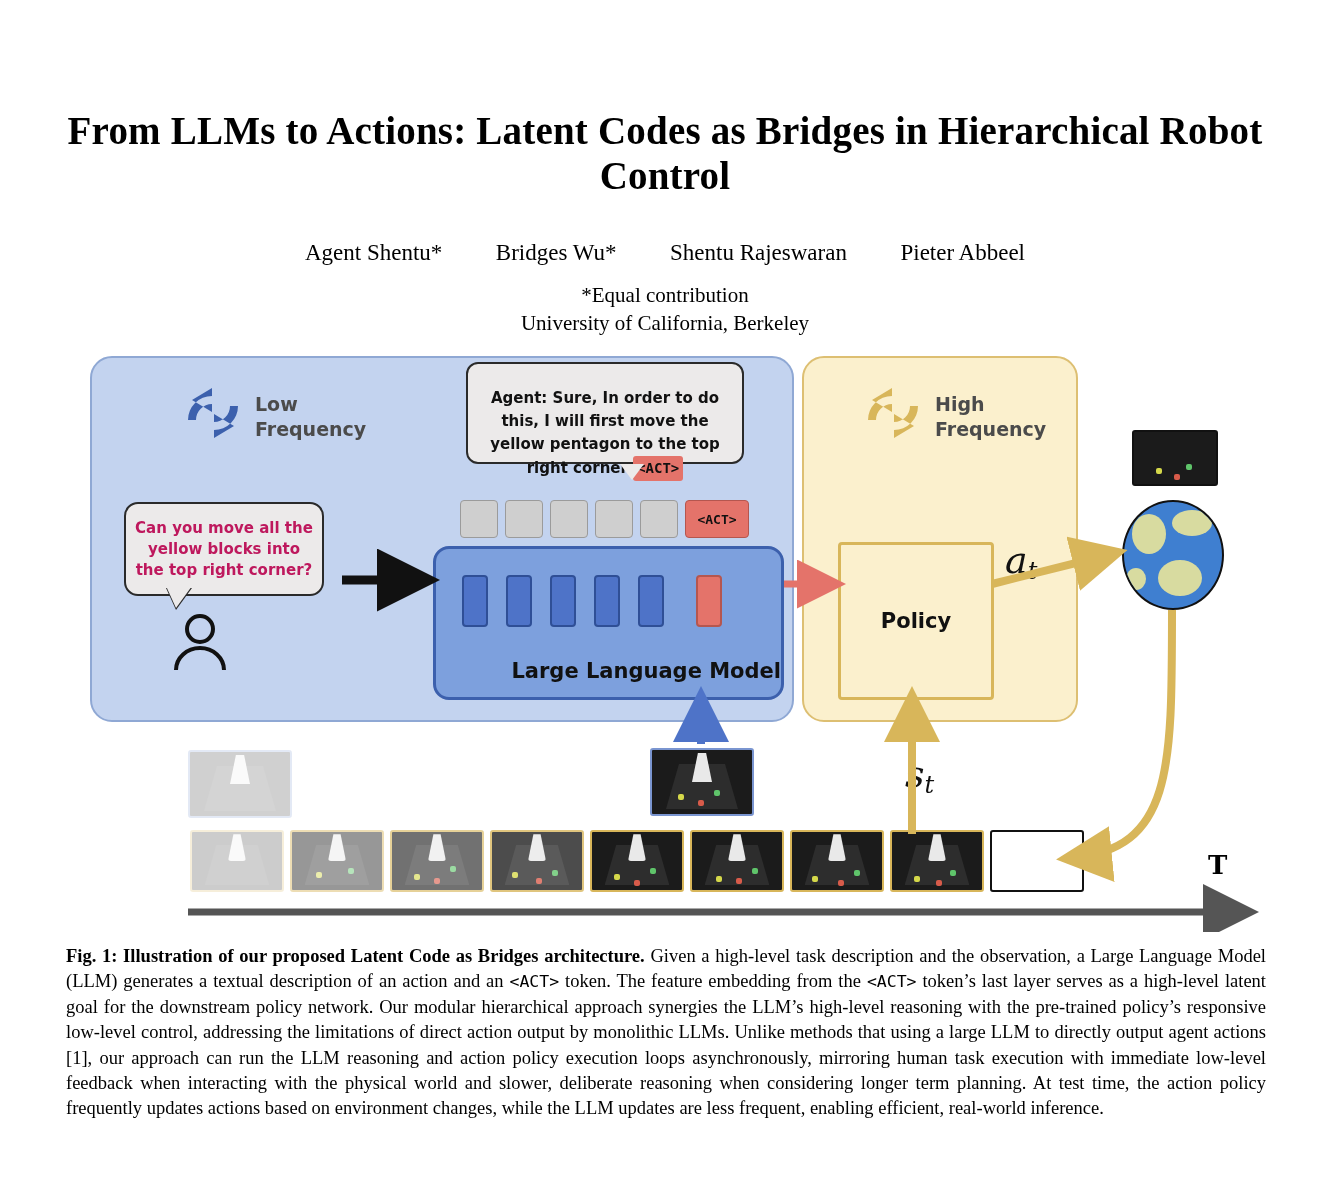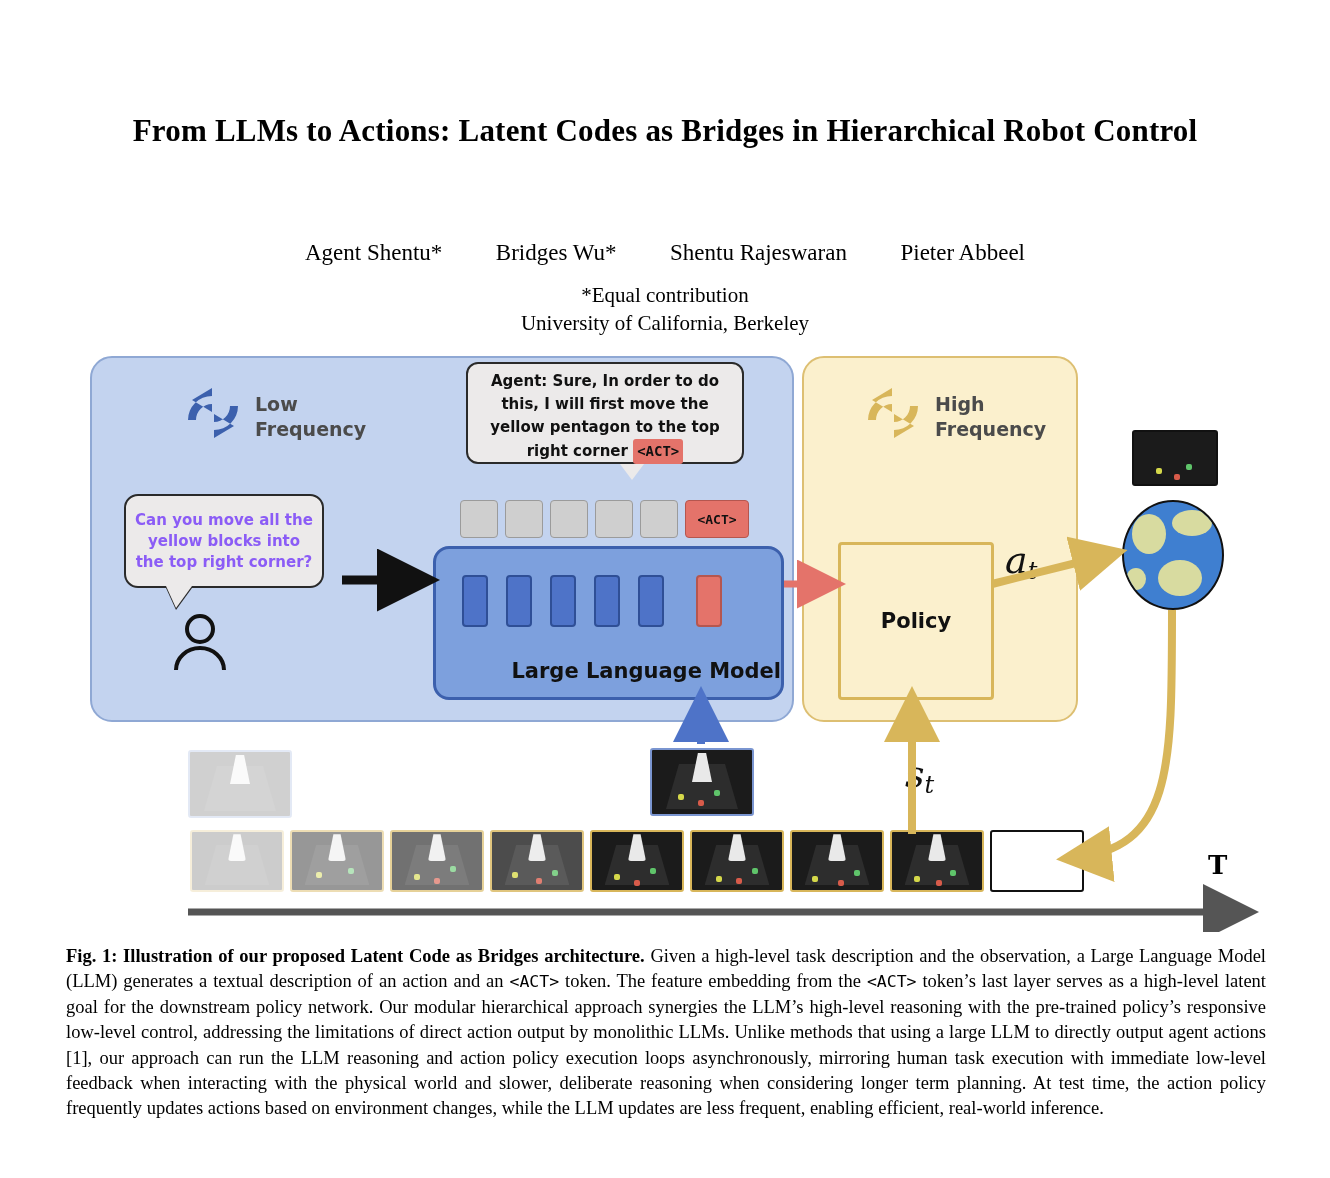--- a/index.html
+++ b/index.html
@@ -22,21 +22,21 @@
   }
 
   
   .title {
     position: absolute;
     left: 0; top: 108px;
     width: 1330px;
     text-align: center;
     font-family: "Liberation Serif", serif;
     font-weight: bold;
-    font-size: 31px;
+    font-size: 39px;
     line-height: 45px;
     letter-spacing: 0.2px;
   }
   .authors {
     position: absolute;
     left: 0; top: 240px;
     width: 1330px;
     text-align: center;
     font-size: 23px;
   }
@@ -92,31 +92,31 @@
   }
   .freq-low { left: 195px; top: 40px; }
   .freq-high { left: 875px; top: 40px; }
 
   
   .cycle { position: absolute; }
 
   
   .bubble-user {
     position: absolute;
-    left: 64px; top: 142px;
+    left: 64px; top: 150px;
     width: 200px; height: 94px;
     background: #eceaea;
     border: 2px solid #2a2a2a;
     border-radius: 14px;
     font-family: "DejaVu Sans", sans-serif;
     font-weight: bold;
     font-size: 15px;
     line-height: 21px;
     text-align: center;
-    color: #8b5cf6;
+    color: #be185d;
     display: flex;
     align-items: center;
     justify-content: center;
     padding: 0 8px;
     box-sizing: border-box;
   }
   .bubble-user-tail {
     position: absolute;
     left: 106px; top: 234px;
     width: 0; height: 0;
@@ -132,21 +132,21 @@
     left: 406px; top: 10px;
     width: 278px; height: 102px;
     background: #eceaea;
     border: 2px solid #2a2a2a;
     border-radius: 12px;
     font-family: "DejaVu Sans", sans-serif;
     font-weight: bold;
     font-size: 15px;
     line-height: 23px;
     color: #111;
-    padding: 6px 10px;
+    padding: 23px 10px;
     box-sizing: border-box;
     text-align: center;
   }
   .bubble-agent-tail {
     position: absolute;
     left: 560px; top: 112px;
     width: 0; height: 0;
     border-left: 12px solid transparent;
     border-right: 12px solid transparent;
     border-top: 16px solid #eceaea;

